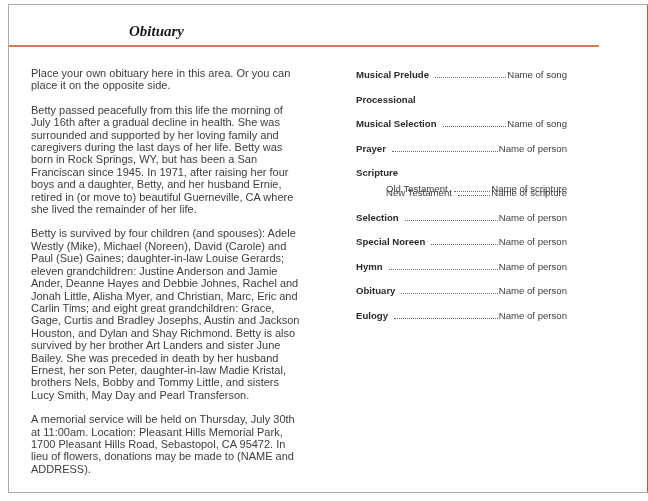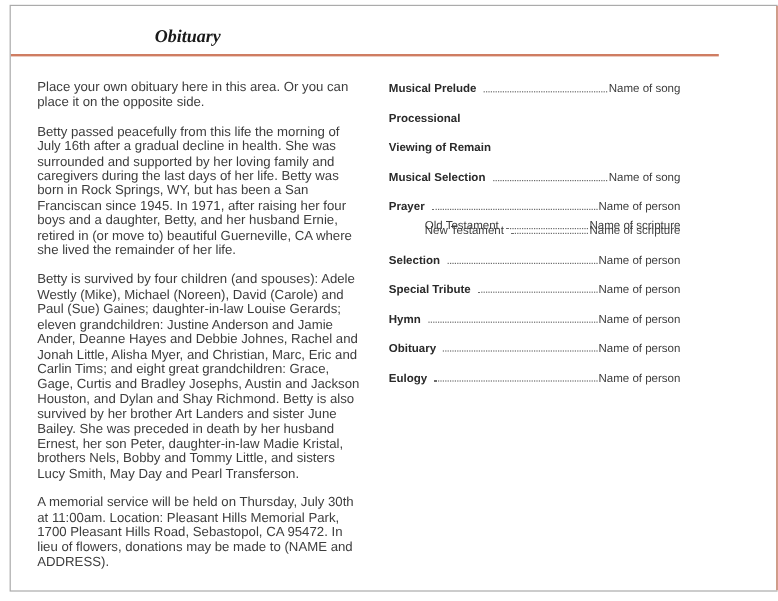--- a/index.html
+++ b/index.html
@@ -9,21 +9,21 @@
   .col-header.left{left:0;width:295px;}
   .col-header.right{left:295px;width:295px;}
   .rule{position:absolute;left:0;top:40px;width:590px;height:2px;}
   .sidebar{position:absolute;right:0;top:0;width:41px;height:100%;display:flex;flex-direction:column;align-items:center;padding-top:40px;box-sizing:border-box;}
   .sidebar .word{display:flex;flex-direction:column;align-items:center;margin-bottom:25px;}
   .sidebar .letter{font-family:"Liberation Serif",serif;font-weight:bold;font-size:13.5px;line-height:23px;color:#ffffff;}
   .left-col{position:absolute;left:22px;top:62px;width:274px;}
   .left-col p{margin:0 0 12px 0;font-size:11px;line-height:12.4px;color:#3d3d3d;}
   .right-col{position:absolute;left:315px;top:64px;width:243px;}
   .svc-row{display:flex;align-items:baseline;margin-bottom:13.5px;font-size:9.6px;color:#3d3d3d;}
-  .svc-label{font-weight:bold;color:#2a2a2a;white-space:nowrap;}
+  .svc-label{font-weight:bold;color:#2a2a2a;white-space:nowrap;margin-left:32px;}
   .svc-suffix{margin-left:4px;white-space:nowrap;}
   .svc-leader{flex:1 1 auto;border-bottom:1.6px dotted #6b6b6b;margin:0 1px 2px 6px;min-width:20px;}
   .svc-value{white-space:nowrap;}
   .svc-sub{margin-left:30px;margin-top:-9px;margin-bottom:2.5px;}
   .svc-sub .svc-label{font-weight:normal;color:#3d3d3d;}
   .svc-sub-block{margin-bottom:13.5px;}
 </style>
 </head>
 <body>
 
@@ -39,51 +39,51 @@
   <div class="right-col" id="service-items">
       <div class="svc-row">
         <span class="svc-label">Musical Prelude</span>
         <span class="svc-leader"></span>
         <span class="svc-value">Name of song</span>
       </div>
       <div class="svc-row">
         <span class="svc-label">Processional</span>
       </div>
       <div class="svc-row">
-        <span class="svc-label">Viewing of Remain</span>
-      </div>
-      <div class="svc-row">
         <span class="svc-label">Musical Selection</span>
         <span class="svc-leader"></span>
         <span class="svc-value">Name of song</span>
       </div>
       <div class="svc-row">
         <span class="svc-label">Prayer</span>
         <span class="svc-leader"></span>
         <span class="svc-value">Name of person</span>
+      </div>
+      <div class="svc-row">
+        <span class="svc-label">Scripture</span>
       </div>
       <div class="svc-sub-block">
         <div class="svc-row svc-sub">
           <span class="svc-label">Old Testament</span>
           <span class="svc-leader"></span>
           <span class="svc-value">Name of scripture</span>
         </div>
         <div class="svc-row svc-sub">
           <span class="svc-label">New Testament</span>
           <span class="svc-leader"></span>
           <span class="svc-value">Name of scripture</span>
         </div>
       </div>
       <div class="svc-row">
         <span class="svc-label">Selection</span>
         <span class="svc-leader"></span>
         <span class="svc-value">Name of person</span>
       </div>
       <div class="svc-row">
-        <span class="svc-label">Special Tribute</span>
+        <span class="svc-label">Special Noreen</span>
         <span class="svc-leader"></span>
         <span class="svc-value">Name of person</span>
       </div>
       <div class="svc-row">
         <span class="svc-label">Hymn</span>
         <span class="svc-leader"></span>
         <span class="svc-value">Name of person</span>
       </div>
       <div class="svc-row">
         <span class="svc-label">Obituary</span>

